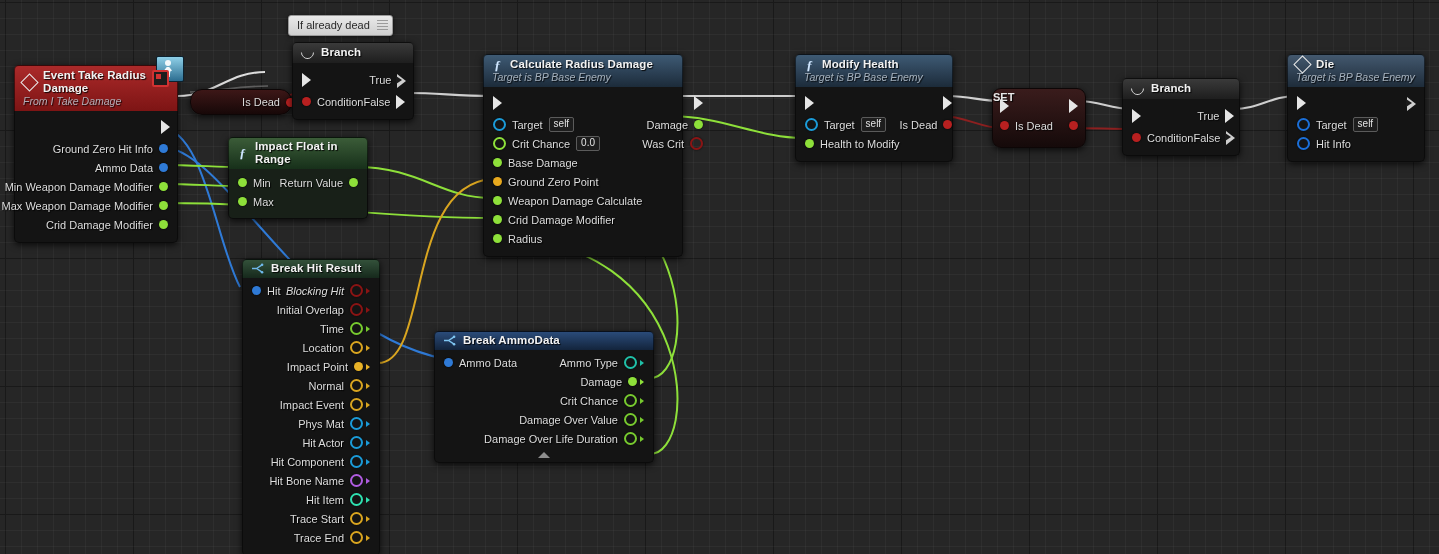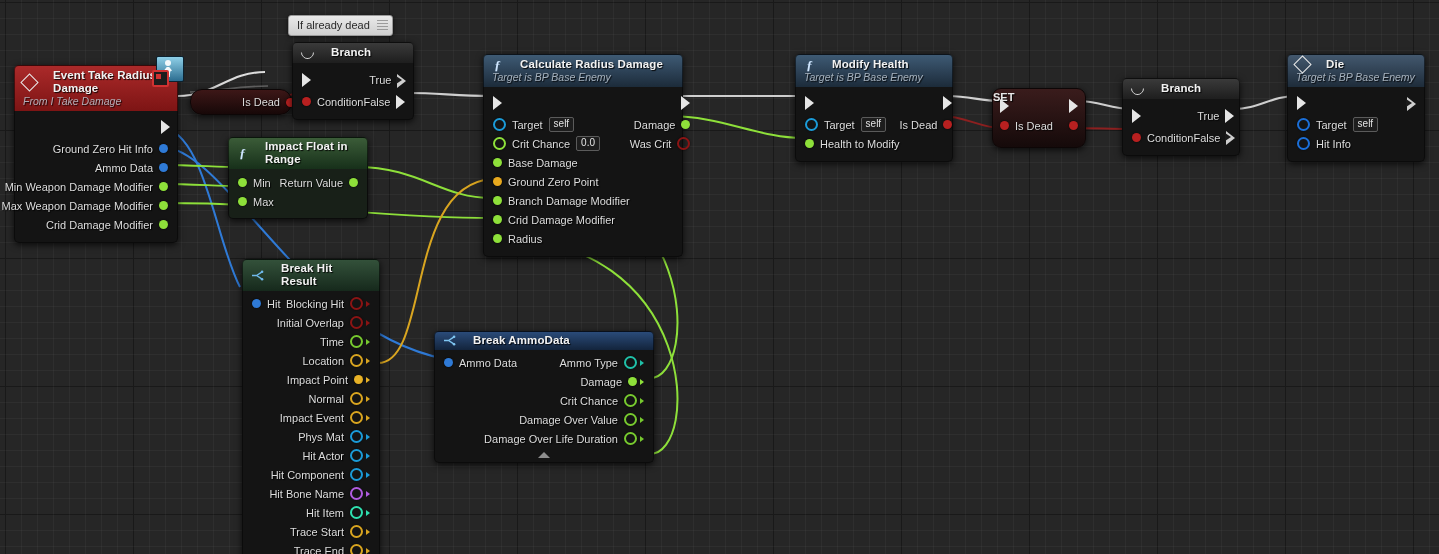--- a/index.html
+++ b/index.html
@@ -66,21 +66,21 @@
     opacity: .85;
   }
   .head-event { background: linear-gradient(to bottom,#ab2a2a,#7d1414); }
   .head-func  { background: linear-gradient(to bottom,#3e5a74,#1c2b3a); }
   .head-pure  { background: linear-gradient(to bottom,#3b5c38,#17301a); }
   .head-break { background: linear-gradient(to bottom,#33513a,#16291c); }
   .head-breakb{ background: linear-gradient(to bottom,#2a4b79,#13243c); }
   .head-flow  { background: linear-gradient(to bottom,#3a3a3a,#1e1e1e); }
   .head-die   { background: linear-gradient(to bottom,#43586e,#1e2c3a); }
 
-  .title-row { display:flex; align-items:center; gap:17px; }
+  .title-row { display:flex; align-items:center; gap:7px; }
 
   .icon-diamond {
     width: 11px; height: 11px;
     border: 1.6px solid #e9e9e9;
     transform: rotate(45deg);
     flex: 0 0 auto;
   }
   .icon-f {
     color: #cfe6ff; font-size: 13px; font-style: italic;
     font-family: "Liberation Serif", serif; font-weight: bold;
@@ -422,21 +422,21 @@
           <div class="pinrow in">
             <span class="pin in-dot" style="background:#8ee03a"></span>
             <span class="pin-label">Base Damage</span>
           </div>
           <div class="pinrow in">
             <span class="pin in-dot" style="background:#e8a91e"></span>
             <span class="pin-label">Ground Zero Point</span>
           </div>
           <div class="pinrow in">
             <span class="pin in-dot" style="background:#8ee03a"></span>
-            <span class="pin-label">Branch Damage Modifier</span>
+            <span class="pin-label">Weapon Damage Calculate</span>
           </div>
           <div class="pinrow in">
             <span class="pin in-dot" style="background:#8ee03a"></span>
             <span class="pin-label">Crid Damage Modifier</span>
           </div>
           <div class="pinrow in">
             <span class="pin in-dot" style="background:#8ee03a"></span>
             <span class="pin-label">Radius</span>
           </div>
         </div>
@@ -591,21 +591,21 @@
           <circle cx="12" cy="10" r="1.4" fill="#6fb8ea"></circle>
         </svg>
         <span class="node-title">Break Hit Result</span>
       </div>
     </div>
     <div class="node-body" style="padding:3px 0 8px 0;">
       <div class="pinrow in">
         <span class="pin in-dot" style="background:#2f7ad6"></span>
         <span class="pin-label">Hit</span>
       </div>
-      <div class="pinrow out" style="margin-top:-19px;">
+      <div class="pinrow out" style="margin-top:-19px;font-style:italic;">
         <span class="pin-label">Blocking Hit</span>
         <span class="pin out-dot hollow" style="border-color:#8a1414"></span>
         <span class="pin-arrow" style="color:#8a1414"></span>
       </div>
       <div class="pinrow out">
         <span class="pin-label">Initial Overlap</span>
         <span class="pin out-dot hollow" style="border-color:#8a1414"></span>
         <span class="pin-arrow" style="color:#8a1414"></span>
       </div>
       <div class="pinrow out">

